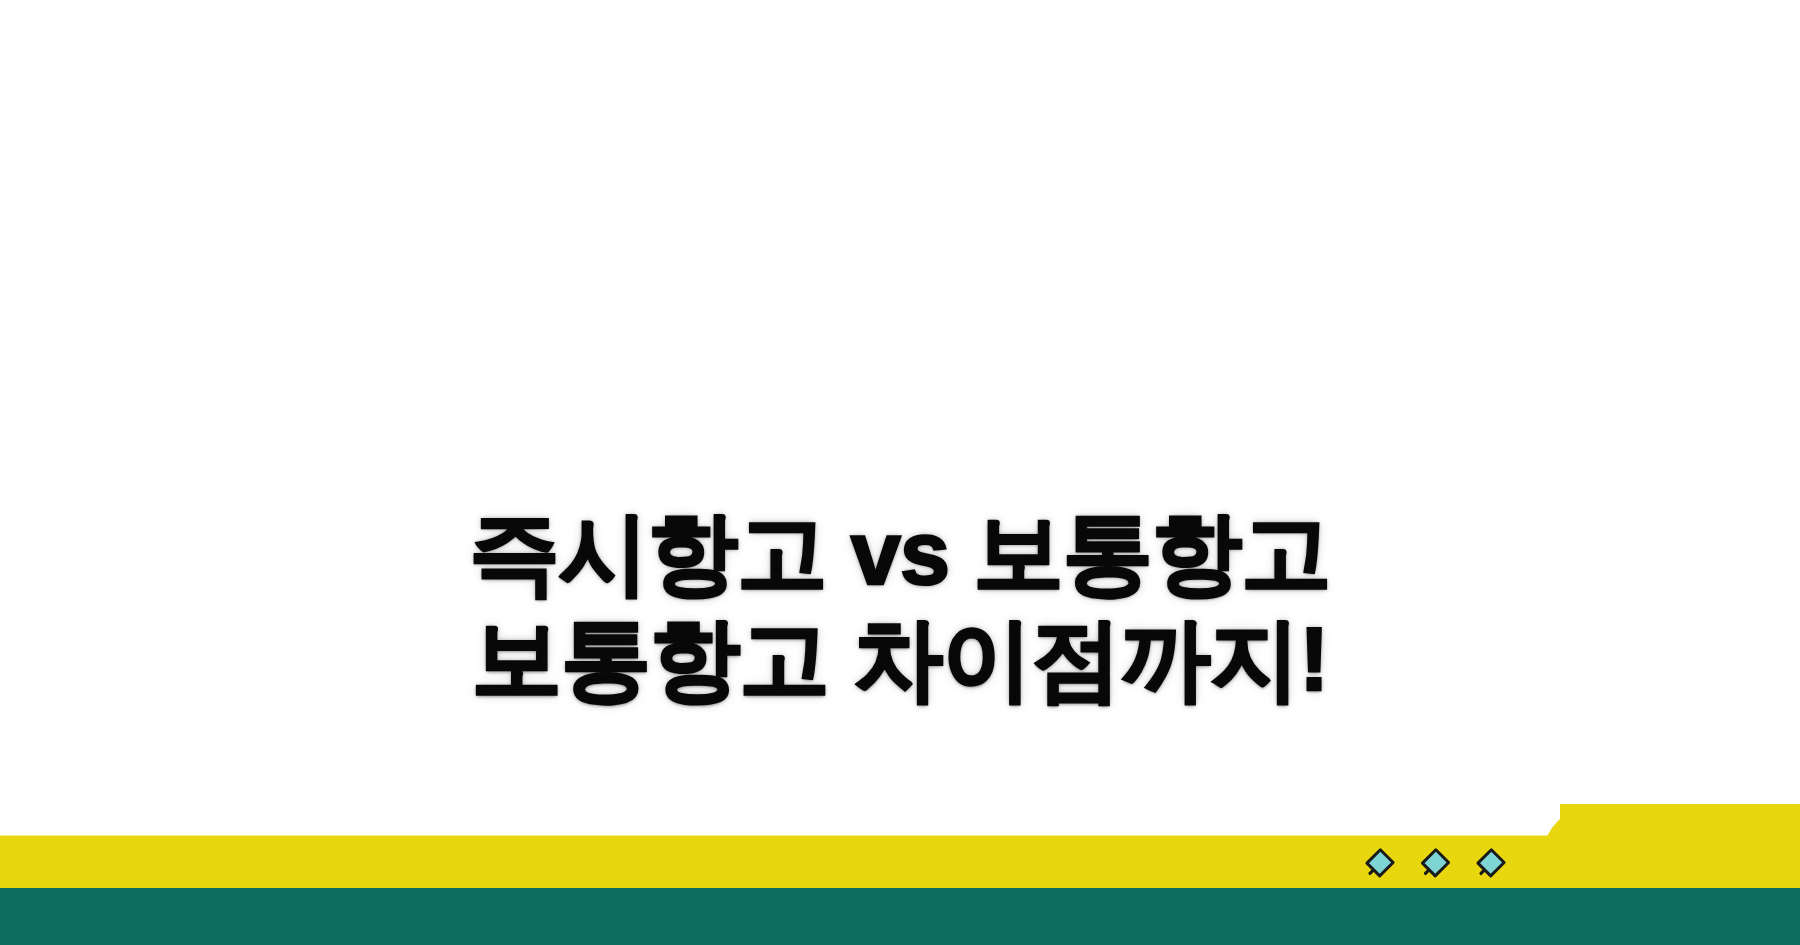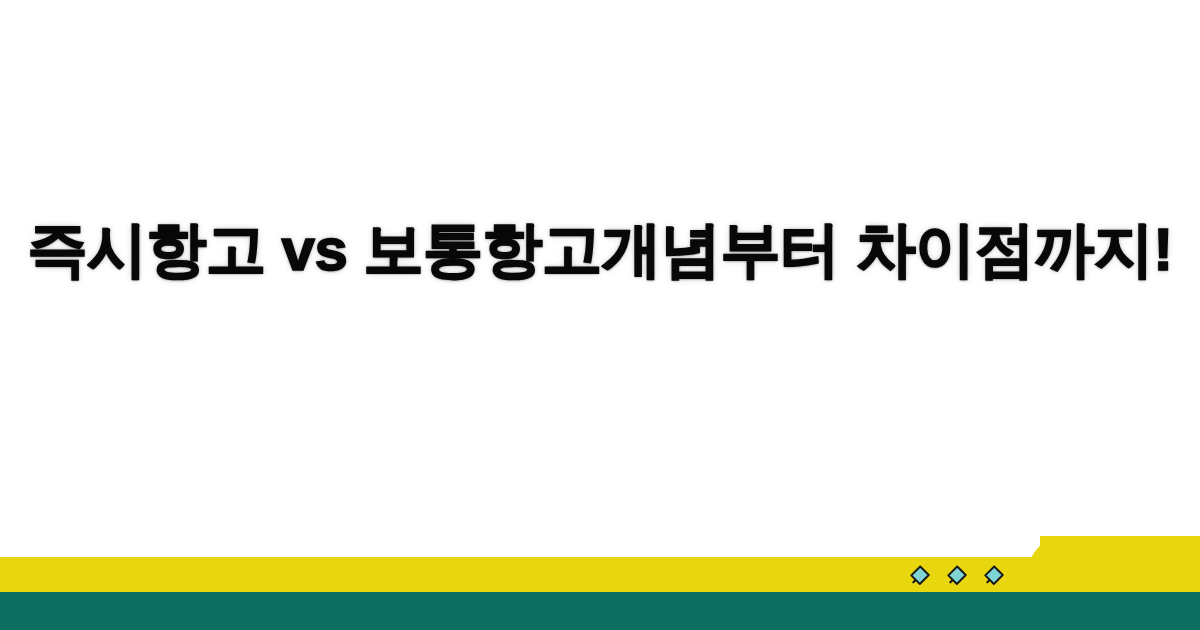--- a/index.html
+++ b/index.html
@@ -18,27 +18,27 @@
     width: 1200px;
     height: 630px;
     background: #ffffff;
     overflow: hidden;
   }
 
   
   #title-block {
     position: absolute;
     left: 0;
-    top: 12px;
+    top: 0;
     width: 1200px;
     height: 540px;
     display: flex;
-    flex-direction: row;
+    flex-direction: column;
     align-items: center;
-    justify-content: center;
+    justify-content: flex-end;
     box-sizing: border-box;
     padding: 0 40px 64px 40px;
   }
 
   .title-line {
     display: block;
     width: 100%;
     text-align: center;
     font-family: "Liberation Sans", "DejaVu Sans", sans-serif;
     font-weight: 700;
@@ -124,21 +124,21 @@
     display: block;
   }
 </style>
 </head>
 <body>
 
 <div id="canvas">
 
   <div id="title-block">
     <span class="title-line">즉시항고 vs 보통항고</span>
-    <span class="title-line">개념부터 차이점까지!</span>
+    <span class="title-line">보통항고 차이점까지!</span>
   </div>
 
   <div id="bottom-deco">
 
     <div class="yellow-step"></div>
     <div class="yellow-step-fill"></div>
     <div class="yellow-band"></div>
     <div class="teal-band"></div>
 
     <div class="pin-row">

